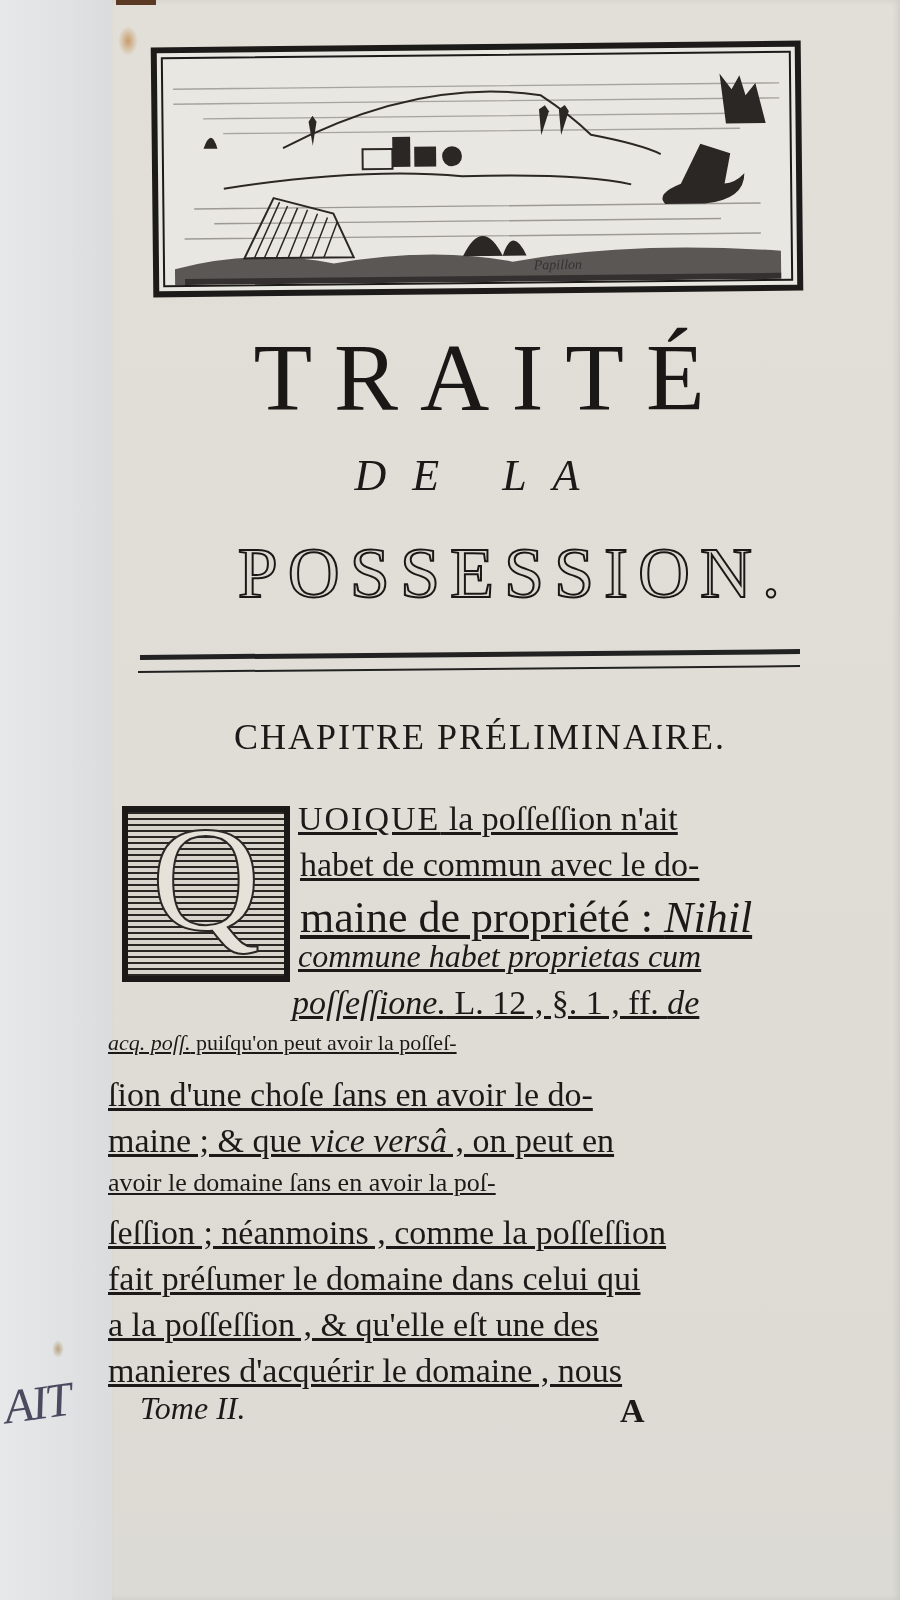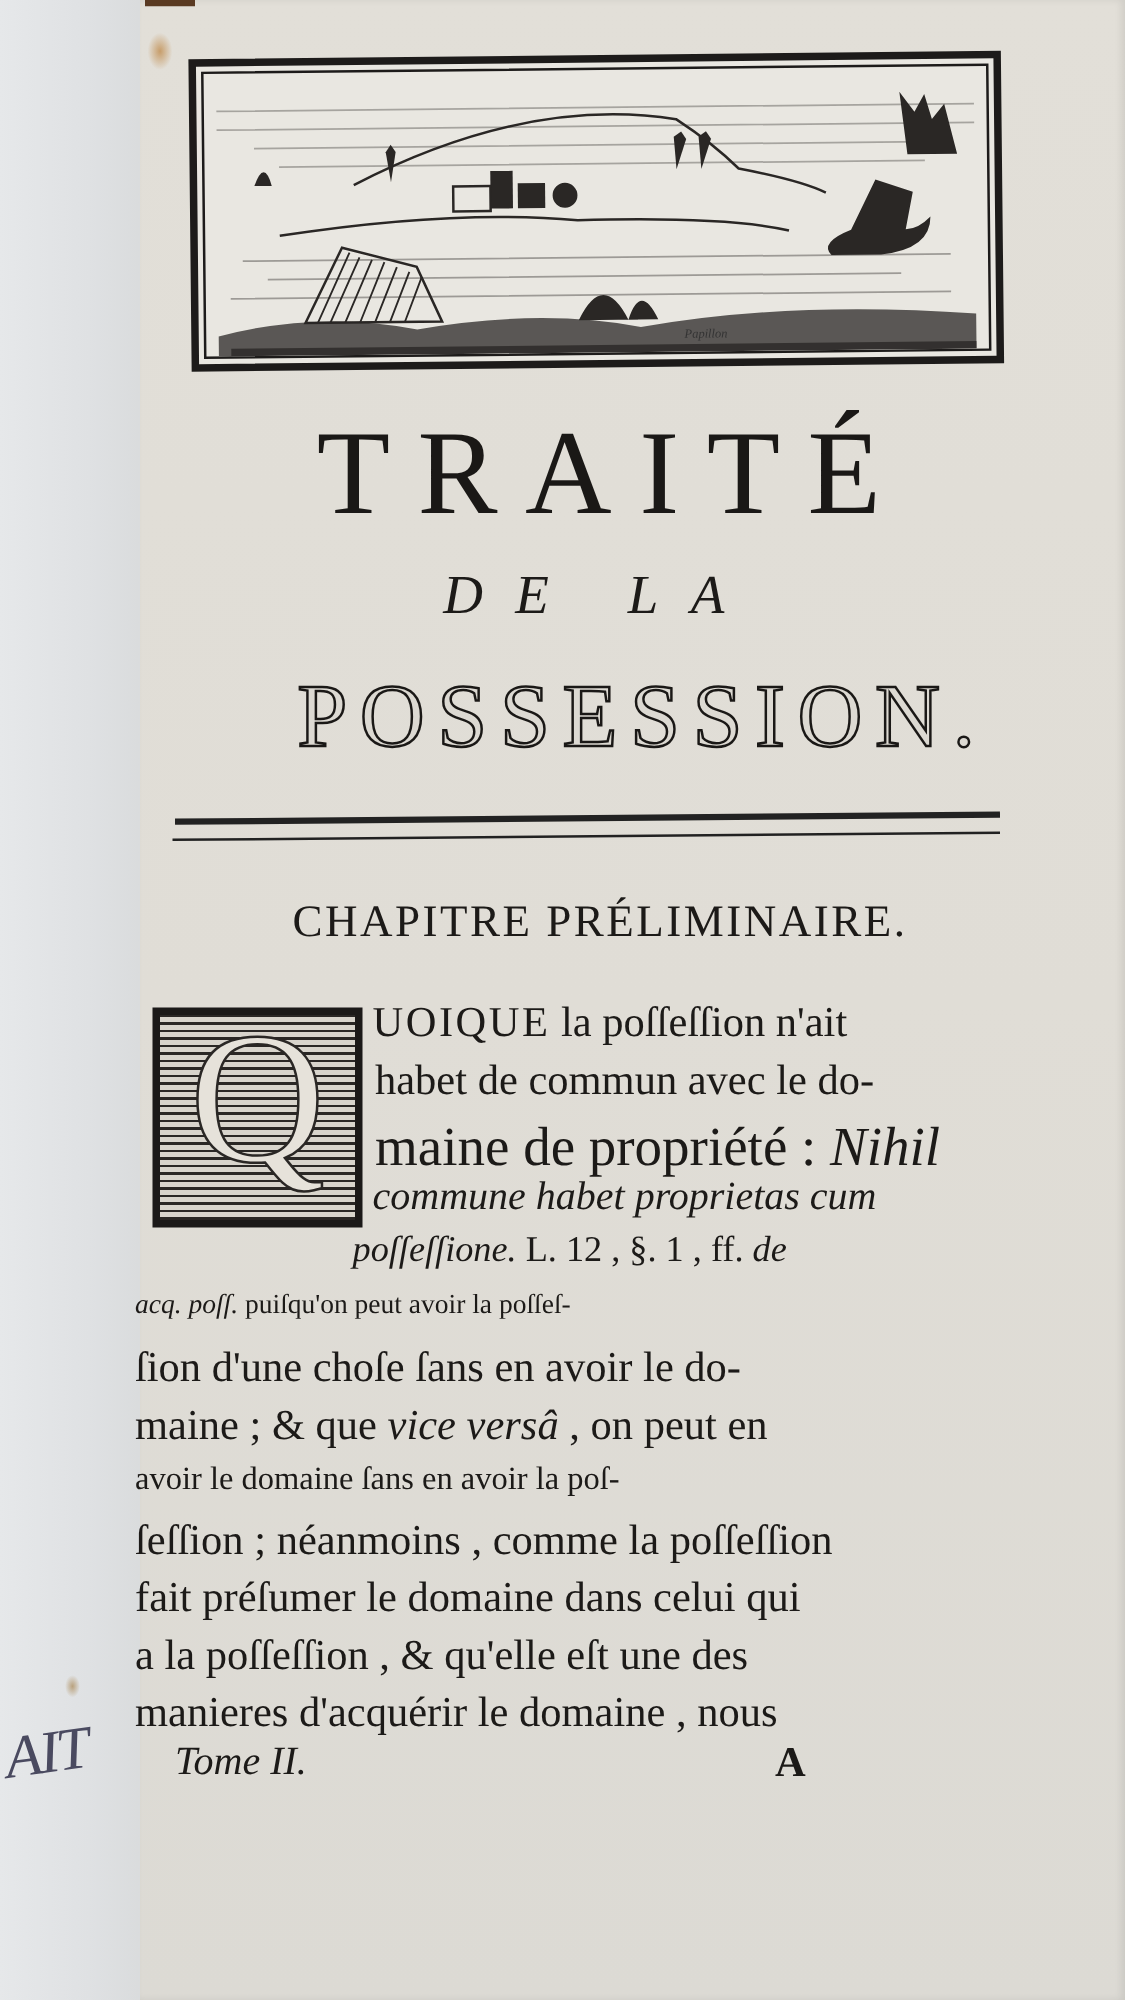--- a/index.html
+++ b/index.html
@@ -31,21 +31,21 @@
     .stain2 { position:absolute; left:52px; top:1340px; width:12px; height:18px; border-radius:50%;
       background:radial-gradient(ellipse,#b9a27e 0%,rgba(185,162,126,0) 70%); }
 
     
     .headpiece {
       position:absolute; left:152px; top:44px; width:650px; height:250px;
       border:6px solid #1d1b1a; background:#e9e7e1; box-sizing:border-box;
       transform:rotate(-0.6deg);
     }
     .headpiece .inner { position:absolute; inset:4px; border:2px solid #1d1b1a; overflow:hidden; }
-    .signature { position:absolute; right:215px; bottom:14px; font-size:10px; font-style:italic; color:#333; }
+    .signature { position:absolute; right:215px; bottom:14px; font-size:14px; font-style:italic; color:#333; }
 
     .title-main {
       position:absolute; left:0; width:900px; top:322px; text-align:center;
       font-size:96px; letter-spacing:22px; font-weight:normal; color:#1a1816; padding-left:40px;
     }
     .title-sub {
       position:absolute; left:0; width:900px; top:450px; text-align:center;
       font-style:italic; font-size:44px; letter-spacing:26px; padding-left:30px;
     }
     .title-ornate {
@@ -62,21 +62,21 @@
     }
     .dropcap {
       position:absolute; left:122px; top:806px; width:168px; height:176px;
       border:6px solid #1b1918; box-sizing:border-box;
       background:repeating-linear-gradient(180deg,#2a2725 0 2px,#d8d4cc 2px 6px);
     }
     .dropcap .q {
       position:absolute; left:0; top:-8px; width:100%; text-align:center;
       font-size:150px; color:#e6e2da; -webkit-text-stroke:2px #2a2725; line-height:1;
     }
-    .line { position:absolute; white-space:nowrap; text-align:justify; }
+    .line { position:absolute; white-space:nowrap; text-align:justify;text-decoration:underline; }
     .it { font-style:italic; }
     .sc { font-variant:small-caps; letter-spacing:2px; }
 
     .footer-left { position:absolute; left:140px; top:1390px; font-size:32px; font-style:italic; }
     .footer-sig { position:absolute; left:620px; top:1392px; font-size:34px; font-weight:bold; }
   </style>
 </head>
 <body>
 
 <div class="left-page">
@@ -137,21 +137,21 @@
   </div>
   <div class="line" style="left:300px;top:846px;font-size:34px;">
     <span>habet de commun avec le do-</span>
   </div>
   <div class="line" style="left:300px;top:892px;font-size:44px;">
     <span>maine de propriété : </span><span class="it">Nihil</span>
   </div>
   <div class="line" style="left:298px;top:938px;font-size:32px;">
     <span class="it">commune habet proprietas cum</span>
   </div>
-  <div class="line" style="left:282px;top:984px;font-size:29px;">
+  <div class="line" style="left:292px;top:984px;font-size:34px;">
     <span class="it">poſſeſſione.</span><span> L. 12 , §. 1 , ff. </span><span class="it">de</span>
   </div>
   <div class="line" style="left:108px;top:1030px;font-size:22px;">
     <span class="it">acq. poſſ.</span><span> puiſqu'on peut avoir la poſſeſ-</span>
   </div>
   <div class="line" style="left:108px;top:1076px;font-size:34px;">
     <span>ſion d'une choſe ſans en avoir le do-</span>
   </div>
   <div class="line" style="left:108px;top:1122px;font-size:34px;">
     <span>maine ; &amp; que </span><span class="it">vice versâ</span><span> , on peut en</span>

